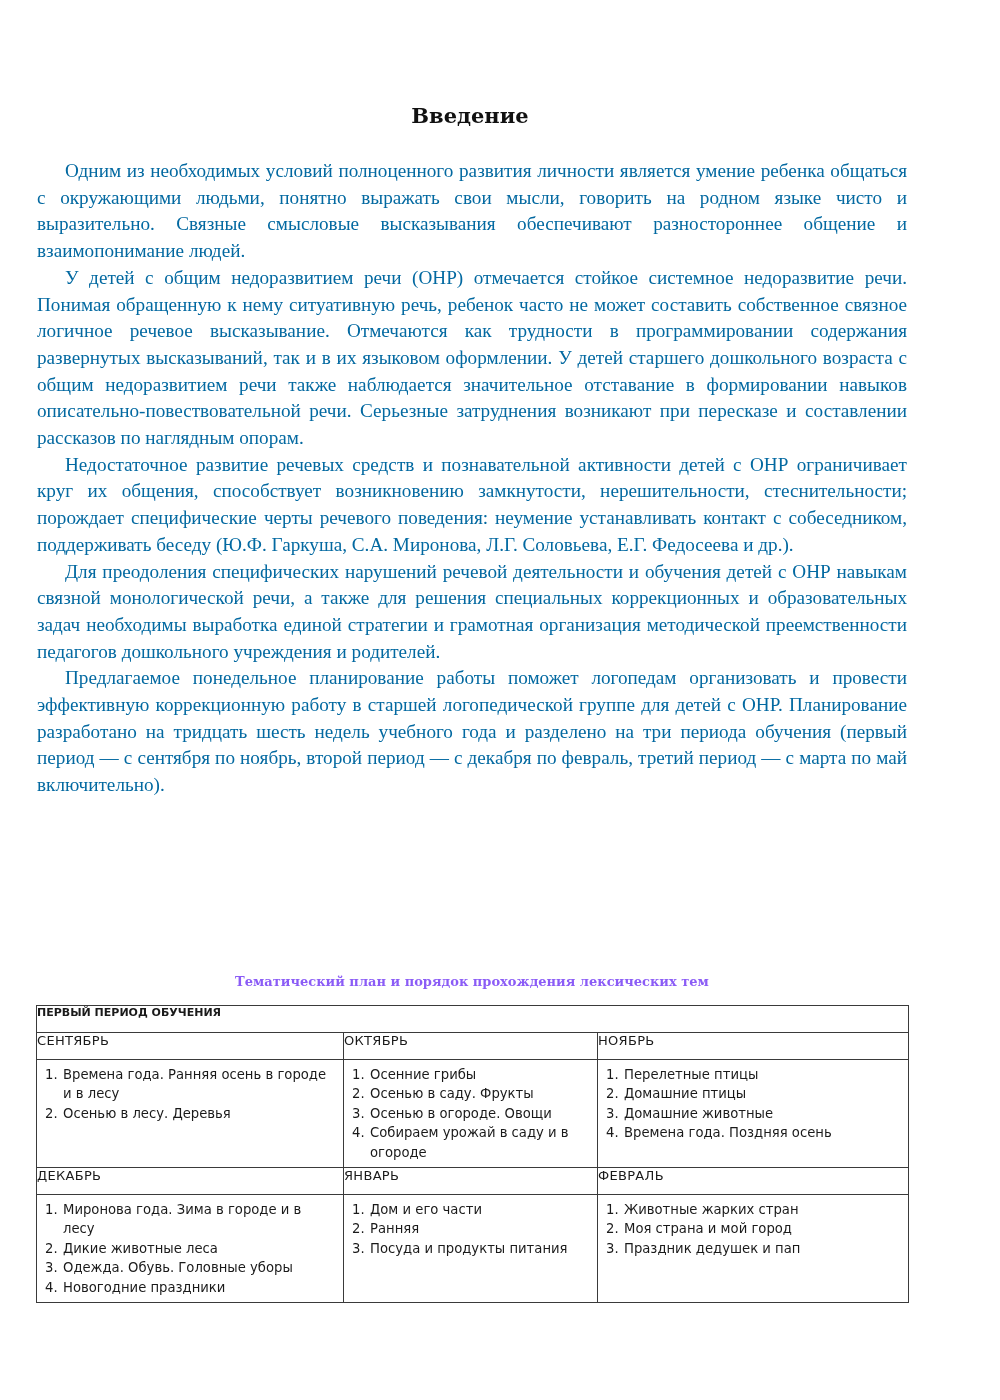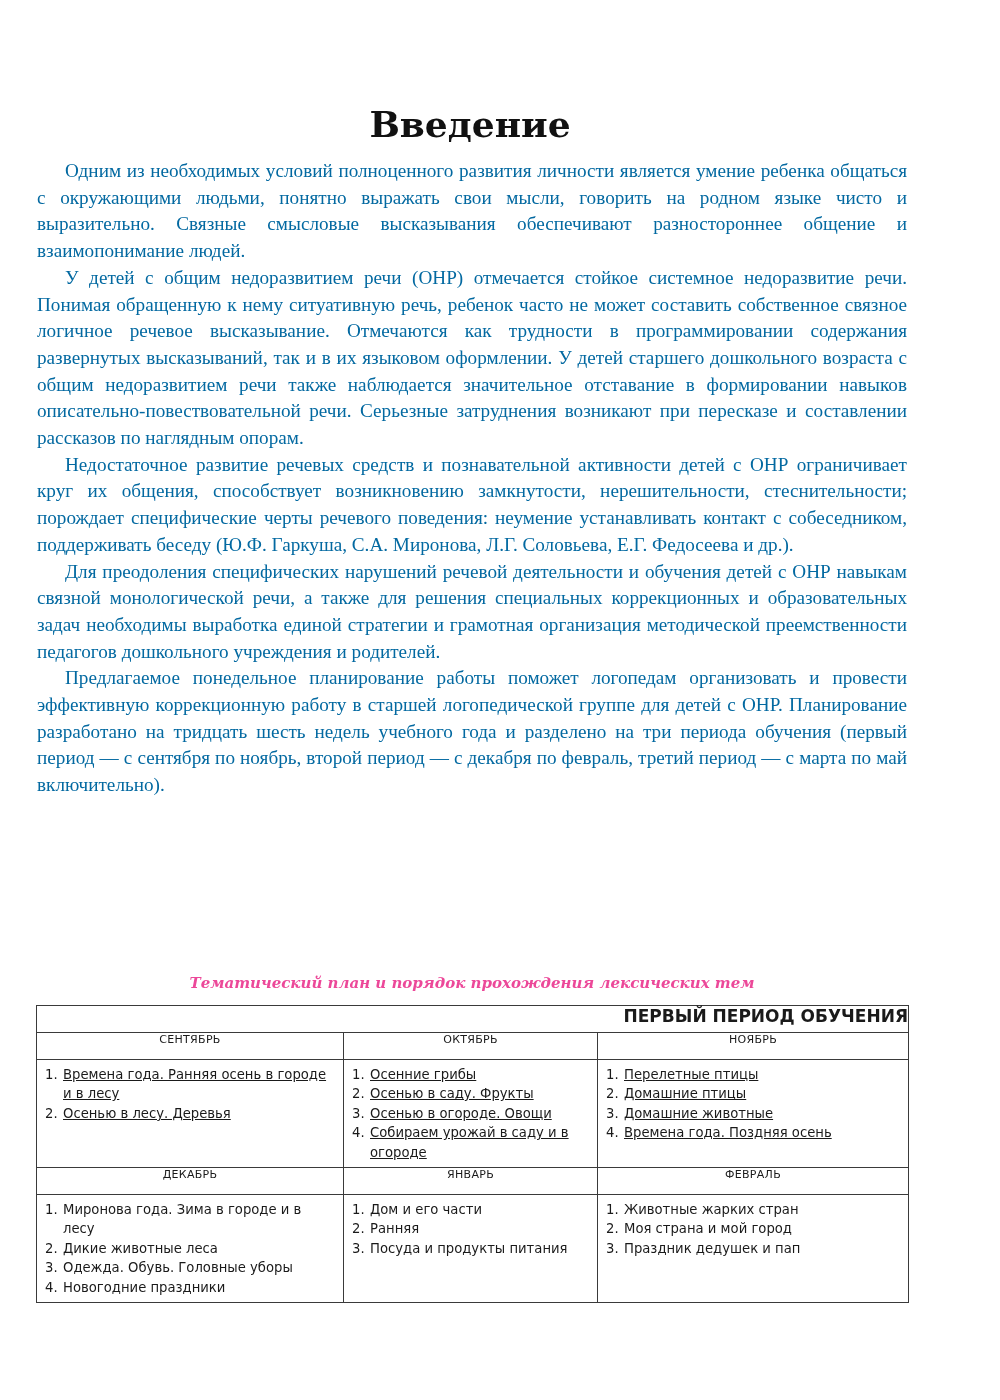--- a/index.html
+++ b/index.html
@@ -1,47 +1,47 @@
 <!DOCTYPE html>
 <html><head>
 <meta charset="utf-8">
 <style>
   html, body { margin: 0; padding: 0; background: #ffffff; }
   body { width: 1000px; height: 1400px; position: relative; overflow: hidden; color: #1a1a1a; }
   .page { position: absolute; left: 0; top: 0; width: 1000px; height: 1400px; }
   .title {
     position: absolute; left: 0; top: 103px; width: 940px; text-align: center;
-    font-family: "DejaVu Serif", "Liberation Serif", serif; font-weight: bold; font-size: 36px;
+    font-family: "DejaVu Serif", "Liberation Serif", serif; font-weight: bold; font-size: 21px;
     letter-spacing: 0px; color: #111;
   }
   .body-text {
     position: absolute; left: 37px; top: 158px; width: 870px;
     font-family: "Liberation Serif", "DejaVu Serif", serif; font-size: 19.2px; line-height: 26.7px;
     text-align: justify; color: #0369a1;
   }
   .body-text p { margin: 0; text-indent: 28px; }
   .table-title {
     position: absolute; left: 0; top: 974px; width: 944px; text-align: center;
-    font-family: "DejaVu Serif", "Liberation Serif", serif; font-weight: bold; font-size: 15px; color: #ec4899; font-style: italic;
+    font-family: "DejaVu Serif", "Liberation Serif", serif; font-weight: bold; font-size: 13px; color: #8b5cf6;
   }
   table.plan {
     position: absolute; left: 36px; top: 1005px; width: 872px;
     border-collapse: collapse; table-layout: fixed;
     font-family: "DejaVu Sans", "Liberation Sans", sans-serif; font-size: 13.2px; color: #1a1a1a;
   }
   table.plan td { border: 1.3px solid #3a3a3a; padding: 0; vertical-align: top; }
-  .period-row td { height: 26px; text-align: right; vertical-align: middle; font-weight: bold; font-size: 17px; }
-  .month-row td { height: 26px; text-align: center; vertical-align: middle; font-size: 11px; letter-spacing: 0.3px; margin-left: 40px; }
+  .period-row td { height: 26px; text-align: left; vertical-align: middle; font-weight: bold; font-size: 11px; }
+  .month-row td { height: 26px; text-align: left; vertical-align: middle; font-size: 13px; letter-spacing: 0.3px; margin-left: 40px; }
   .topics { list-style: none; margin: 0; padding: 5px 6px 5px 8px; }
   .topics li { line-height: 19.4px; padding-left: 18px; text-indent: -18px; }
   .topics .num { display: inline-block; width: 18px; text-indent: 0; }
   .col1 { width: 307px; }
   .col2 { width: 254px; }
   .col3 { width: 311px; }
-  .p1-content td { height: 100px; text-decoration: underline; }
+  .p1-content td { height: 100px; }
   .p2-content td { height: 84px; }
 </style>
 </head>
 <body>
 
 <div class="page">
 
   <h1 class="title" style="margin:0;">Введение</h1>
 
   <div class="body-text">

